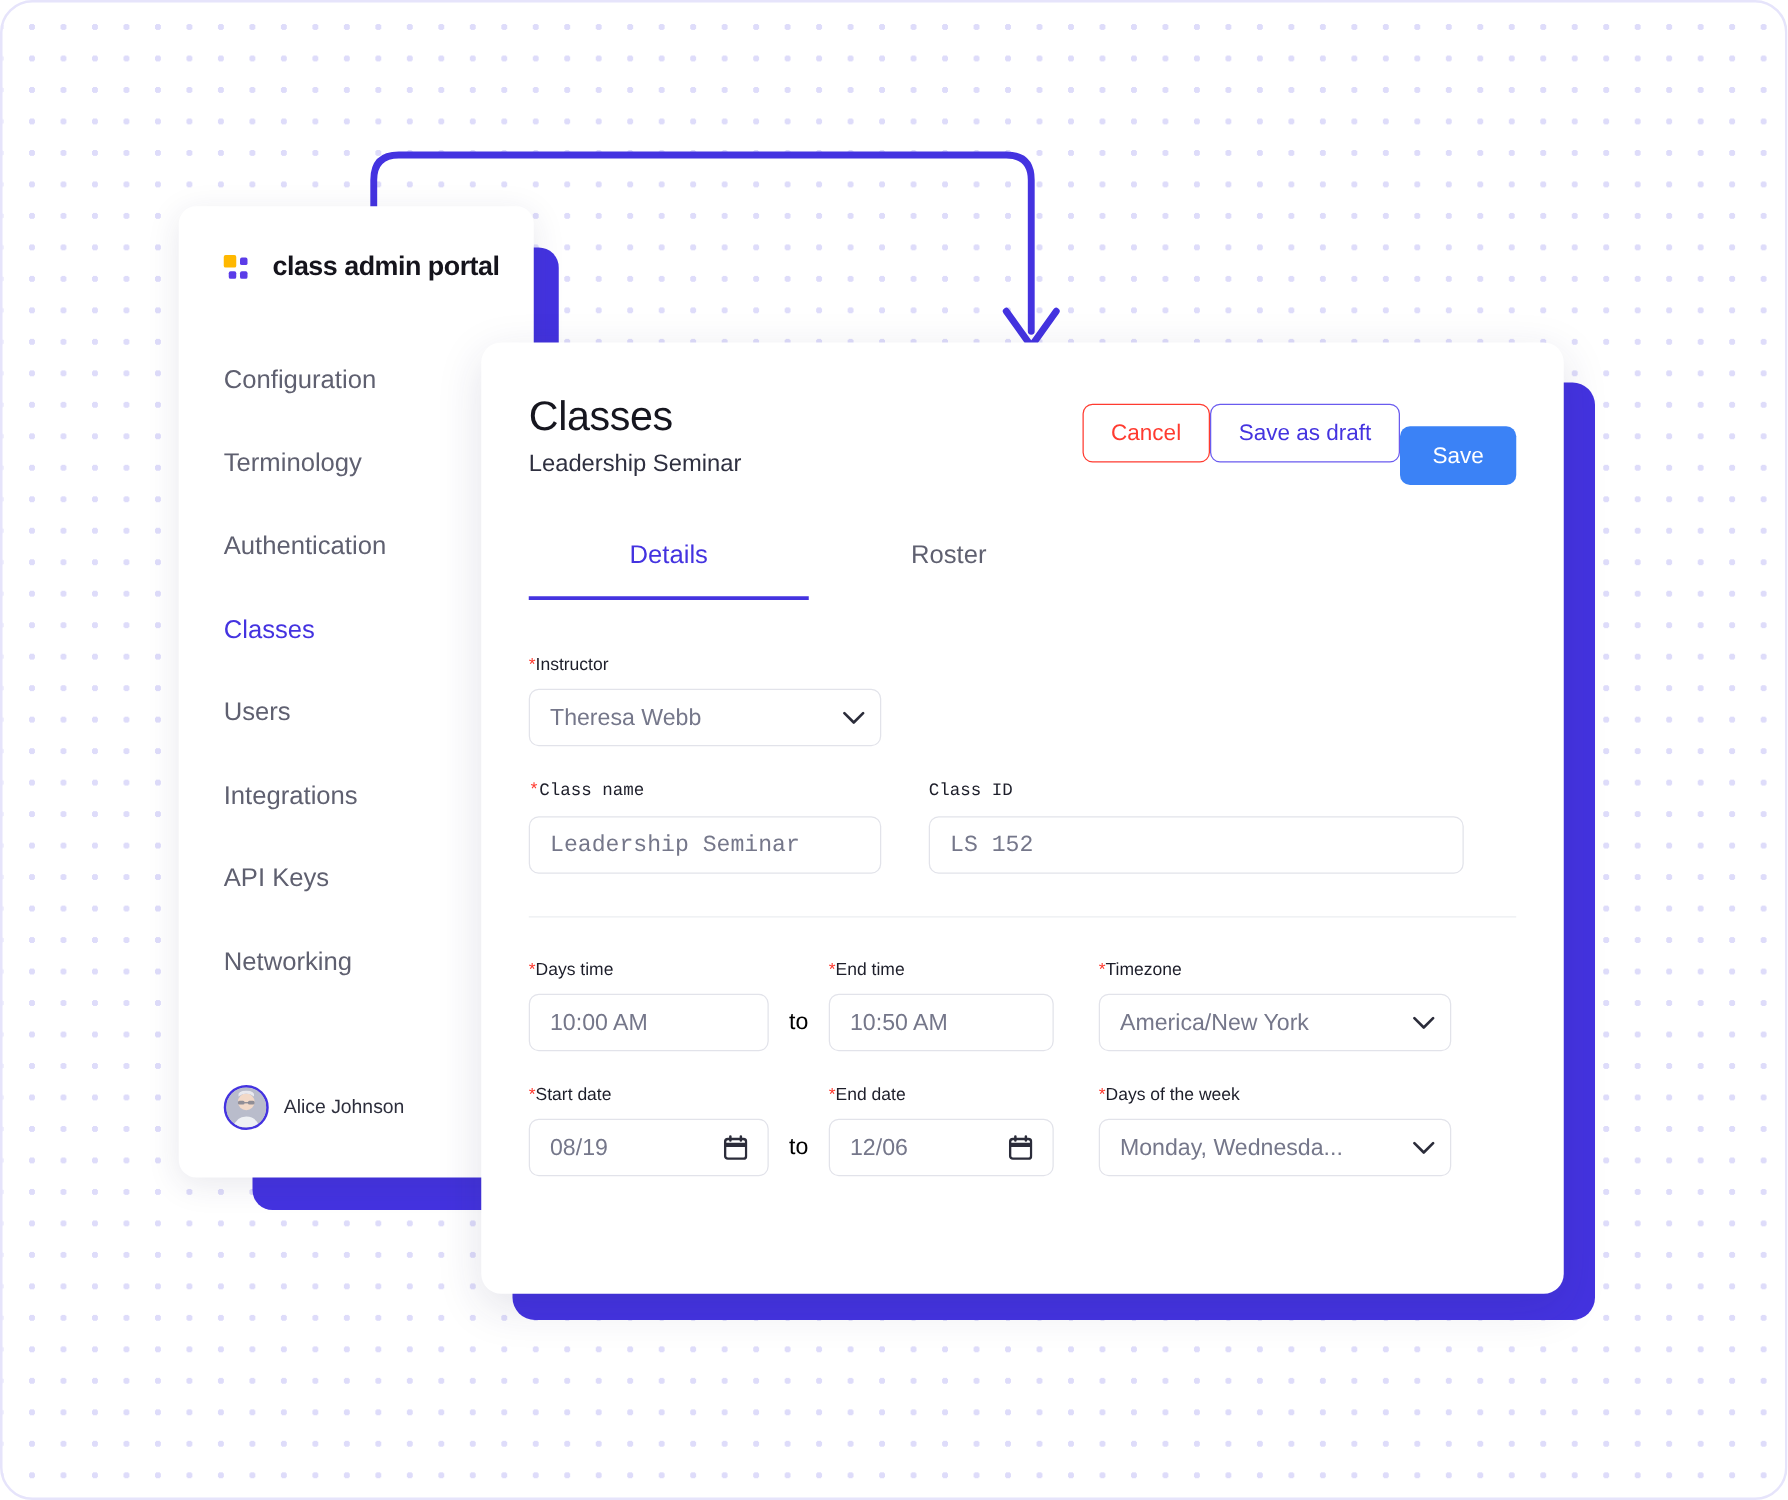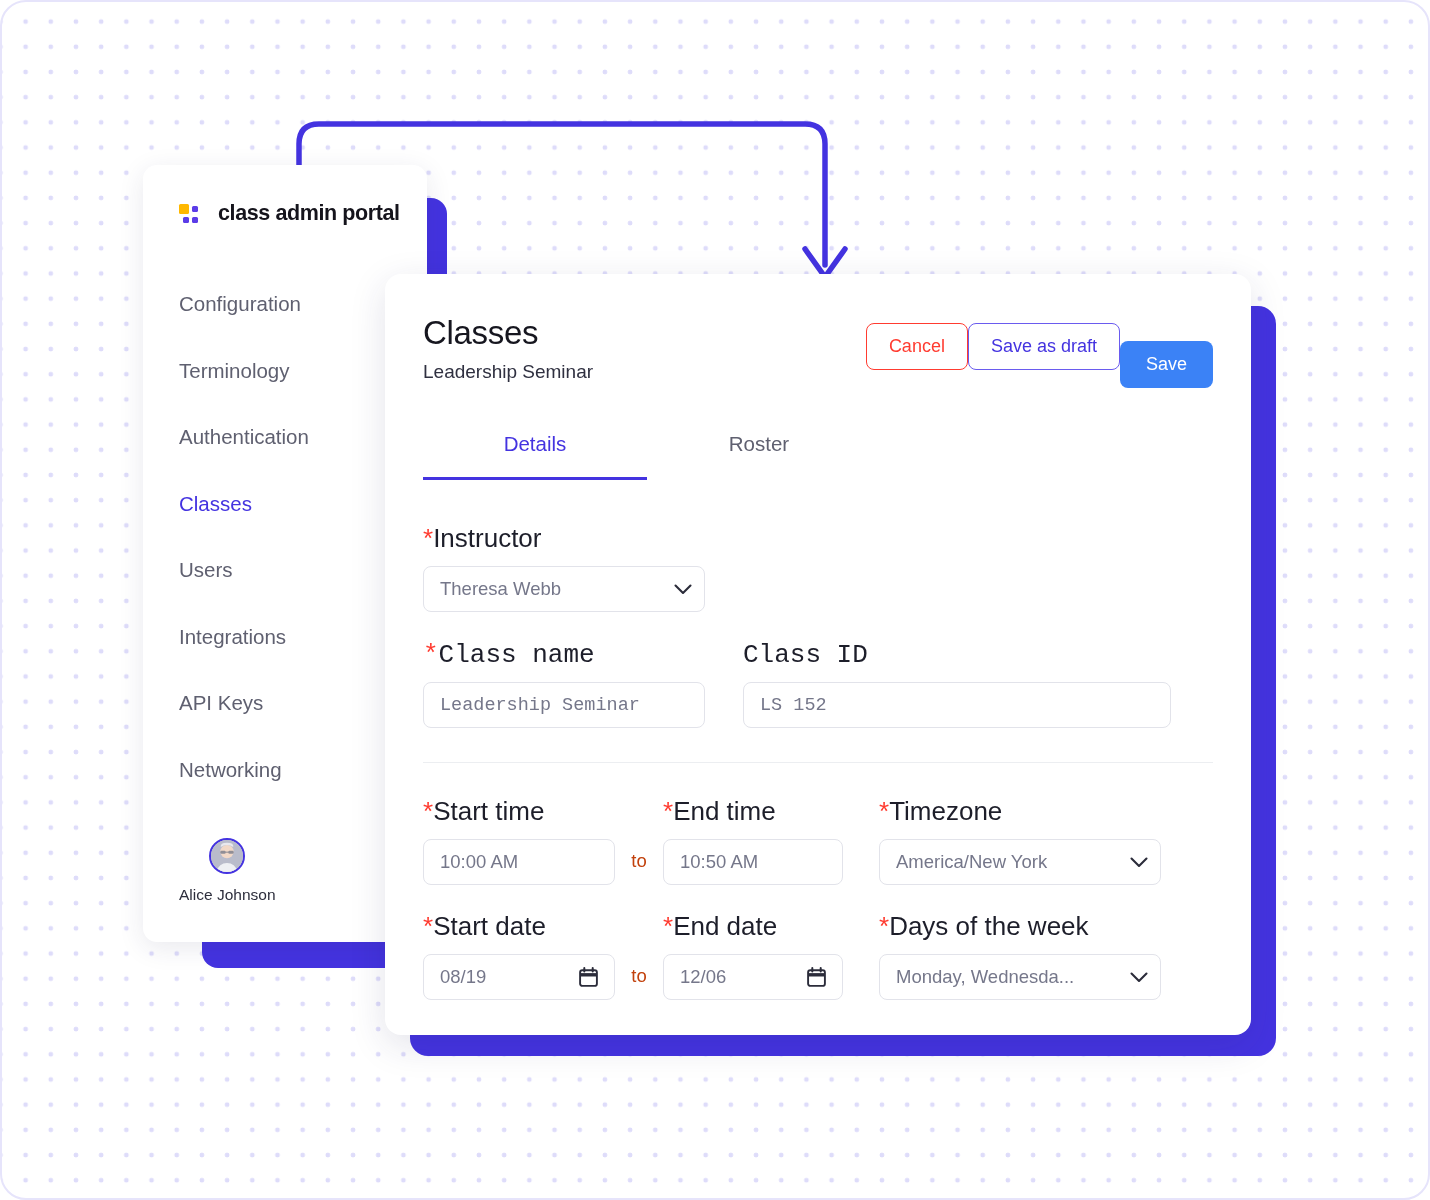--- a/index.html
+++ b/index.html
@@ -111,21 +111,20 @@
   }
   .nav-item.active { color: #4433E0; }
 
   #sidebar-user {
     position: absolute;
     left: 36px;
     bottom: 38px;
     display: flex;
     align-items: center;
     gap: 12px;
-    flex-direction: column;
   }
   .avatar {
     width: 36px;
     height: 36px;
     border-radius: 50%;
     border: 2.5px solid #4433E0;
     overflow: hidden;
     position: relative;
     background: #cfd3df;
     flex: 0 0 36px;
@@ -192,21 +191,21 @@
     color: #5f6070;
     padding-bottom: 21px;
     border-bottom: 3px solid transparent;
     cursor: pointer;
   }
   .tab.active { color: #4433E0; border-bottom-color: #4433E0; }
 
   
   .form { margin-top: 43px; }
   .field-label {
-    font-size: 26px;
+    font-size: 14px;
     color: #1d1e2a;
     margin-bottom: 12px;
     white-space: nowrap;
   }
   .req { color: #FF3B30; }
 
   .ctl {
     height: 46px;
     border: 1.4px solid #e2e3ea;
     border-radius: 8px;
@@ -241,21 +240,21 @@
 
   .cell { }
   .cell-start { width: 192px; }
   .cell-end   { width: 180px; }
   .cell-wide  { width: 282px; }
 
   .to-sep {
     width: 48px;
     text-align: center;
     font-size: 18.5px;
-    color: #c2410c;
+    color: #000000;
     padding-bottom: 13px;
     flex: 0 0 48px;
   }
   .gap-24 { flex: 0 0 36px; }
 
   .cal-ico { flex: 0 0 auto; margin-left: 8px; }
 </style>
 </head>
 <body>
 
@@ -353,21 +352,21 @@
           </div>
         </div>
       </div>
 
       <div class="divider"></div>
 
       <div class="sched">
 
         <div class="sched-row">
           <div class="cell cell-start">
-            <div class="field-label"><span class="req">*</span><span>Start time</span></div>
+            <div class="field-label"><span class="req">*</span><span>Days time</span></div>
             <div class="ctl">
               <span class="val">10:00 AM</span>
             </div>
           </div>
           <div class="to-sep">to</div>
           <div class="cell cell-end">
             <div class="field-label"><span class="req">*</span><span>End time</span></div>
             <div class="ctl">
               <span class="val">10:50 AM</span>
             </div>

